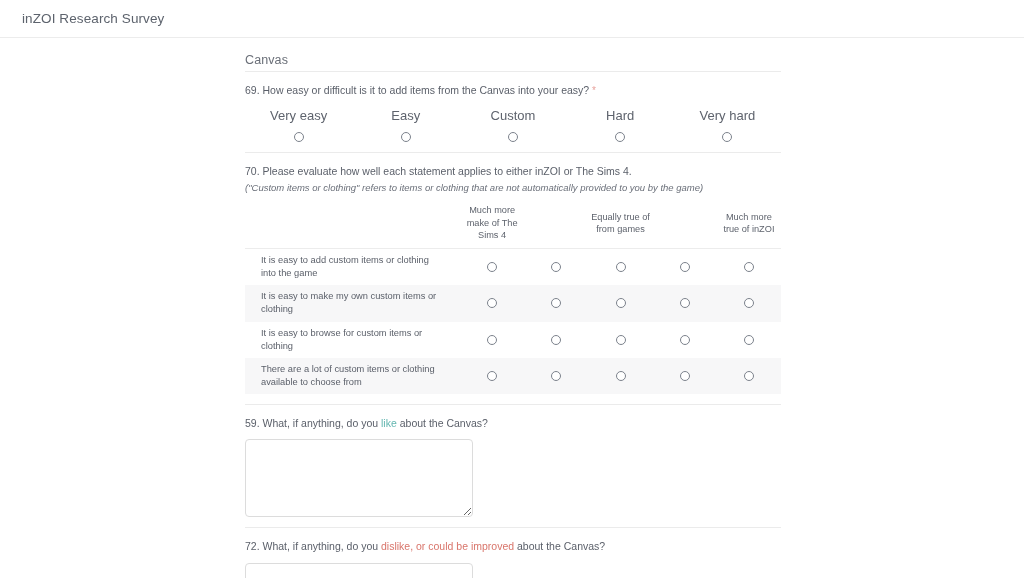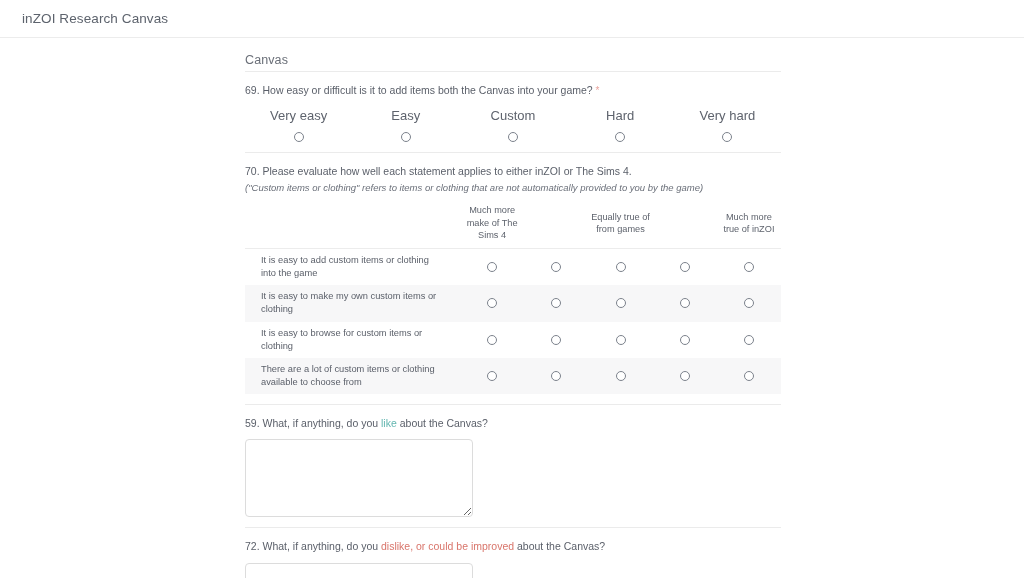--- a/index.html
+++ b/index.html
@@ -161,33 +161,33 @@
     font-size: 10px;
     color: #5a5f69;
     padding: 6px 7px;
     display: block;
   }
 </style>
 </head>
 <body>
 
 <div class="topbar">
-  <div class="topbar-title">inZOI Research Canvas</div>
+  <div class="topbar-title">inZOI Research Survey</div>
 </div>
 
 <div class="page">
   <div class="form-col">
 
     <div class="section-title">Canvas</div>
     <div class="divider"></div>
 
     <div class="q-block">
       <p class="q-text">
         <span>69.</span>
-        <span>How easy or difficult is it to add items both the Canvas into your game?</span>
+        <span>How easy or difficult is it to add items from the Canvas into your easy?</span>
         <span class="req-star">*</span>
       </p>
       <div class="scale">
         <div class="scale-col">
           <div class="scale-label">Very easy</div>
           <span class="radio"></span>
         </div>
         <div class="scale-col">
           <div class="scale-label">Easy</div>
           <span class="radio"></span>

